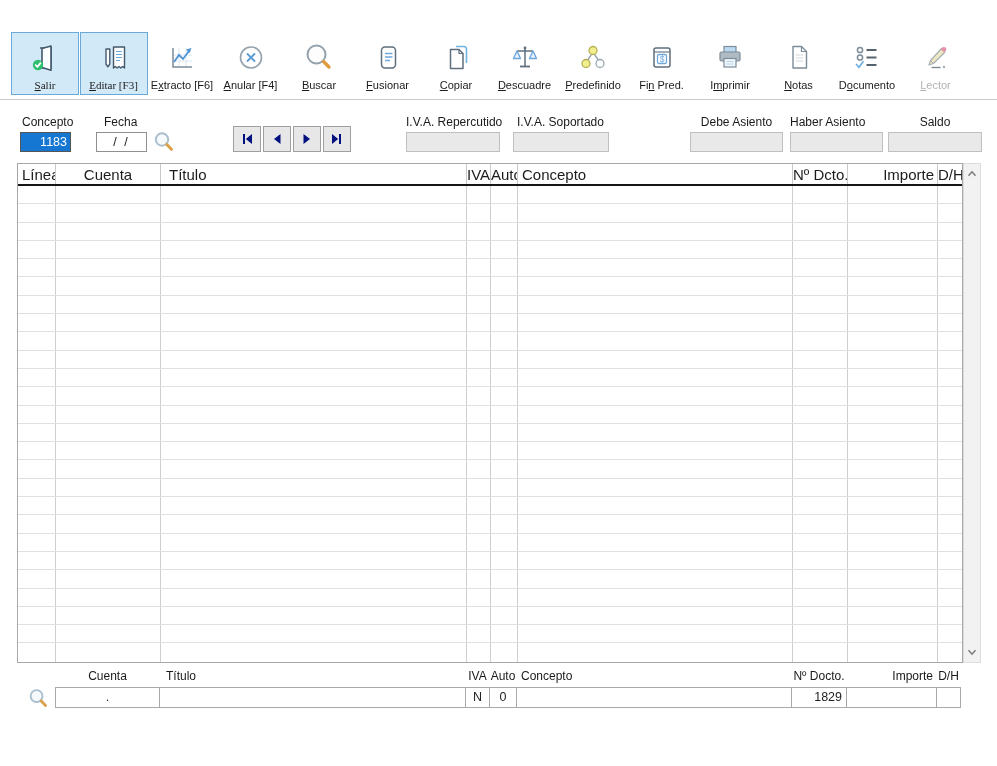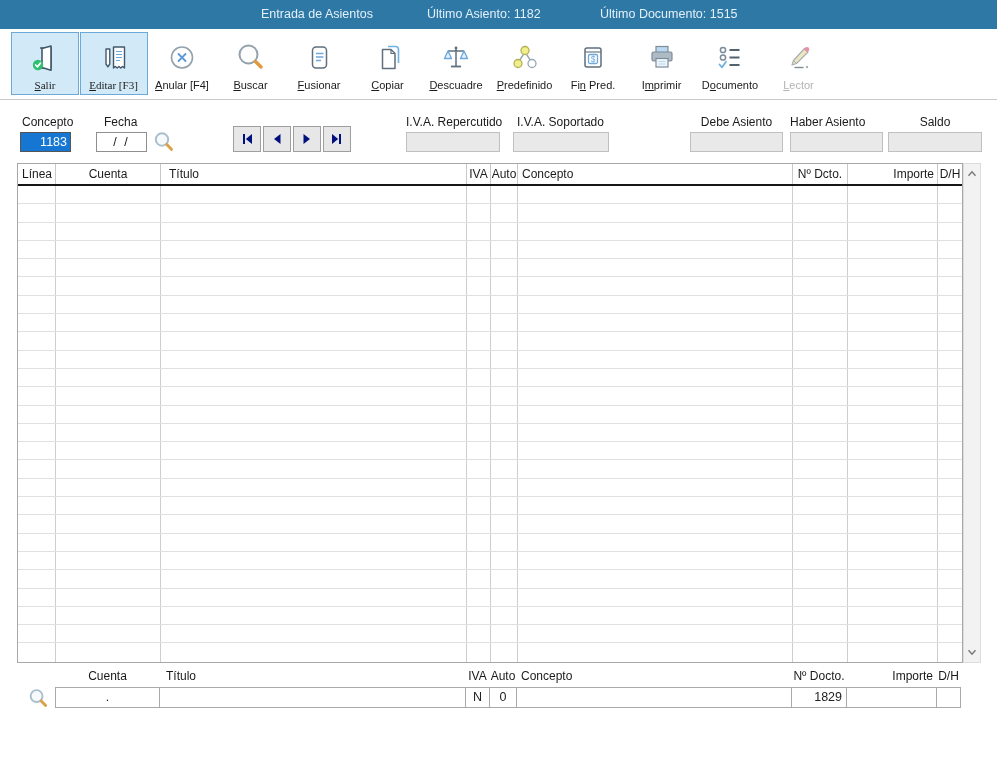--- a/index.html
+++ b/index.html
@@ -34,21 +34,21 @@
   .asiento-box{background:var(--selection-bg);border-color:#555;color:#fff;text-align:right;padding-right:3px;}
   .fecha-box{text-align:center;color:#222;letter-spacing:2px;}
   .mini-mag{position:absolute;}
   .navbar{position:absolute;left:233px;top:126px;display:flex;}
   .navbtn{width:28px;height:26px;margin-right:2px;background:#e7e7e7;border:1px solid #9f9f9f;
           display:flex;align-items:center;justify-content:center;cursor:default;}
 
   
   .grid{position:absolute;left:17px;top:163px;width:946px;border:1px solid #a8a8a8;background:#fff;}
   .grid-header{display:flex;height:22px;border-bottom:2px solid #161616;}
-  .hcell{font-size:12px;color:#1c1c1c;line-height:21px;border-right:1px solid #c9c9c9;overflow:hidden;white-space:nowrap;}
+  .hcell{font-size:15px;color:#1c1c1c;line-height:21px;border-right:1px solid #c9c9c9;overflow:hidden;white-space:nowrap;}
   .hcell:last-child{border-right:none;}
   .grid-body{width:100%;}
   .grid-row{display:flex;height:18.31px;border-bottom:1px solid #e0e0e0;}
   .grid-row:last-child{border-bottom:none;}
   .gcell{border-right:1px solid #cecece;height:100%;}
   .gcell:last-child{border-right:none;}
   .w-linea{width:38px}.w-cuenta{width:105px}.w-titulo{width:306px}.w-iva{width:24px}
   .w-auto{width:27px}.w-concepto{width:275px}.w-ndcto{width:55px}.w-importe{width:90px}.w-dh{width:24px}
   .al4{text-align:left;padding-left:4px}.al8{text-align:left;padding-left:8px}
   .ac{text-align:center}.ar{text-align:right;padding-right:3px}
@@ -61,25 +61,20 @@
   
   .elabel{position:absolute;top:669px;font-size:12px;color:#1a1a1a;white-space:nowrap;}
   .efield{position:absolute;top:687px;height:21px;border:1px solid #a9a9a9;background:#fff;
           font-size:12.5px;line-height:19px;color:#222;}
 </style>
 </head>
 <body>
 
 <div id="app">
 
-  <div class="topbar">
-    <span class="tb-title">Entrada de Asientos</span>
-    <span class="tb-last-entry">Último Asiento: 1182</span>
-    <span class="tb-last-doc">Último Documento: 1515</span>
-  </div>
 
   <div class="toolbar">
 
     <div class="tbtn active">
       <span class="ticon">
         <svg viewBox="0 0 34 34" width="34" height="34">
             <path d="M12 7h11v20H12" fill="none" stroke="#44586c" stroke-width="1.6"></path>
             <path d="M23 5l-9 2.6v19l9 2.6z" fill="#fff" stroke="#44586c" stroke-width="1.6" stroke-linejoin="round"></path>
             <circle cx="10" cy="24" r="5.2" fill="#2fbf71"></circle>
             <path d="M7.6 24l1.8 1.9 3-3.8" stroke="#fff" stroke-width="1.7" fill="none" stroke-linecap="round" stroke-linejoin="round"></path>
@@ -92,20 +87,31 @@
       <span class="ticon">
         <svg viewBox="0 0 34 34" width="34" height="34">
             <path d="M9 8v15l1.9 2.8 1.9-2.8V8z" fill="#fff" stroke="#44586c" stroke-width="1.4" stroke-linejoin="round"></path>
             <path d="M16.5 6h11v21l-1.9-1.5-1.8 1.5-1.8-1.5-1.8 1.5-1.9-1.5-1.8 1.5z" fill="#fff" stroke="#44586c" stroke-width="1.4" stroke-linejoin="round"></path>
             <path d="M19 10.5h6M19 13.5h6M19 16.5h6M19 19.5h4" stroke="#6fa8dc" stroke-width="1.2"></path>
           </svg>
       </span>
       <span class="tlabel"><u>E</u>ditar [F3]</span>
     </div>
 
+    <div class="tbtn">
+      <span class="ticon">
+        <svg viewBox="0 0 34 34" width="34" height="34">
+            <path d="M8 14h19M8 20h19M14 7v19M21 7v19" stroke="#dbe6ee" stroke-width="1"></path>
+            <path d="M8 7v19h19" stroke="#7d8c99" stroke-width="1.5" fill="none"></path>
+            <polyline points="9,21 14,14 18,18 24,10" stroke="#4f94d4" stroke-width="1.8" fill="none"></polyline>
+            <path d="M26.5 7l-5.5 1.4 3.7 3.6z" fill="#4f94d4"></path>
+          </svg>
+      </span>
+      <span class="tlabel">E<u>x</u>tracto [F6]</span>
+    </div>
 
     <div class="tbtn">
       <span class="ticon">
         <svg viewBox="0 0 34 34" width="34" height="34">
             <circle cx="17" cy="16.5" r="10.5" fill="#fff" stroke="#93a2ad" stroke-width="1.6"></circle>
             <path d="M13.5 13l7 7M20.5 13l-7 7" stroke="#5b9bd5" stroke-width="1.8" stroke-linecap="round"></path>
           </svg>
       </span>
       <span class="tlabel"><u>A</u>nular [F4]</span>
     </div>
@@ -183,20 +189,30 @@
         <svg viewBox="0 0 34 34" width="34" height="34">
             <rect x="11" y="5.5" width="12" height="6" fill="#bcd9f2" stroke="#7d8c99" stroke-width="1.2"></rect>
             <rect x="7" y="11" width="20" height="9" rx="1.5" fill="#aebac4" stroke="#7d8c99" stroke-width="1.2"></rect>
             <rect x="11" y="17.5" width="12" height="8.5" fill="#eef6fc" stroke="#7d8c99" stroke-width="1.2"></rect>
             <path d="M13.5 20.5h7M13.5 23h7" stroke="#bcd5e8" stroke-width="1"></path>
           </svg>
       </span>
       <span class="tlabel">I<u>m</u>primir</span>
     </div>
 
+    <div class="tbtn">
+      <span class="ticon">
+        <svg viewBox="0 0 34 34" width="34" height="34">
+            <path d="M11 5.5h8.5l5 5V27H11z" fill="#fff" stroke="#7d8c99" stroke-width="1.4" stroke-linejoin="round"></path>
+            <path d="M19.5 5.5v5h5" fill="none" stroke="#7d8c99" stroke-width="1.2"></path>
+            <path d="M13.5 14h7.5M13.5 17h7.5M13.5 20h7.5" stroke="#d3d9de" stroke-width="1.2"></path>
+          </svg>
+      </span>
+      <span class="tlabel"><u>N</u>otas</span>
+    </div>
 
     <div class="tbtn">
       <span class="ticon">
         <svg viewBox="0 0 34 34" width="34" height="34">
             <circle cx="10" cy="9" r="2.6" fill="#fff" stroke="#7d8c99" stroke-width="1.5"></circle>
             <circle cx="10" cy="16.5" r="2.6" fill="#fff" stroke="#7d8c99" stroke-width="1.5"></circle>
             <path d="M16.5 9h10M16.5 16.5h10M16.5 24h10" stroke="#55636e" stroke-width="1.8"></path>
             <path d="M6.5 23.5l2.5 2.8 4-5.5" fill="none" stroke="#6fb3e0" stroke-width="1.8" stroke-linecap="round" stroke-linejoin="round"></path>
           </svg>
       </span>

